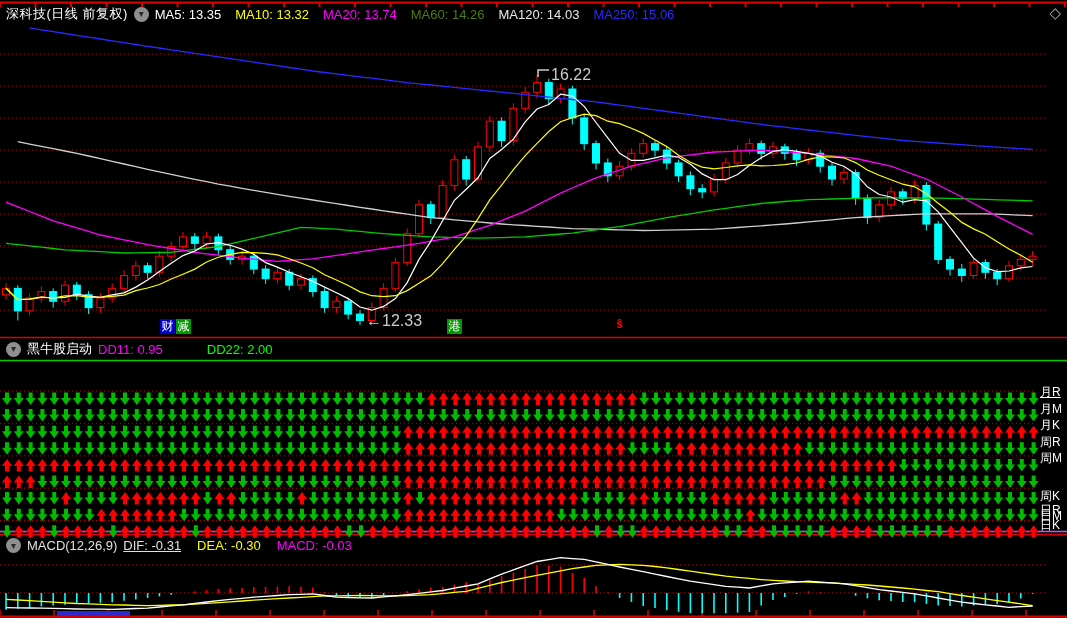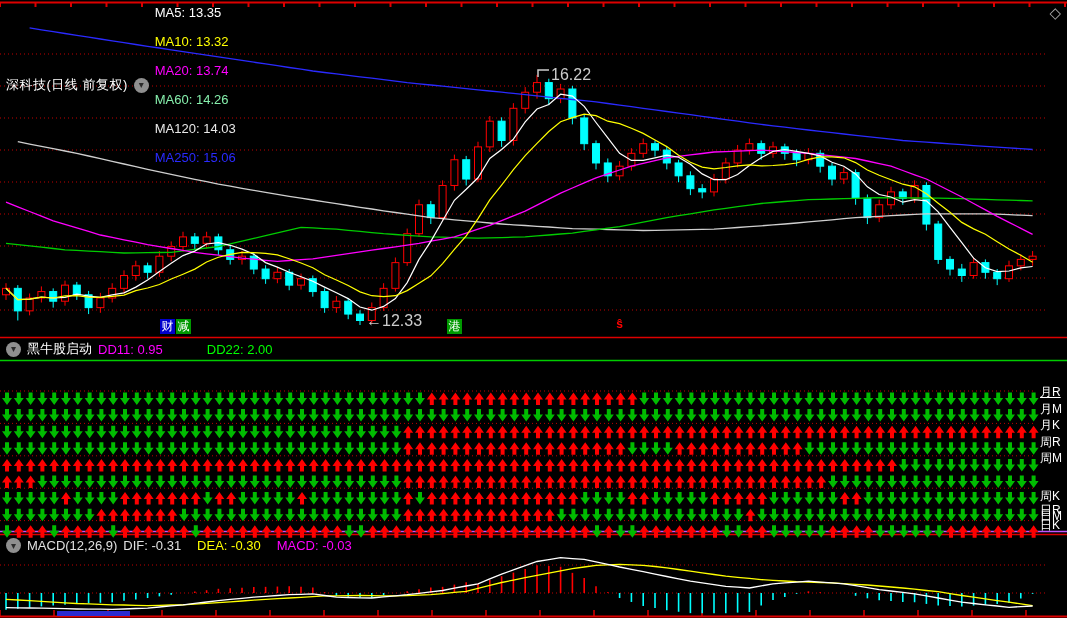--- a/index.html
+++ b/index.html
@@ -1169,25 +1169,25 @@
         <path d="M6.0,599.3L17.8,600.0L29.6,600.7L41.4,601.4L53.2,602.1L65.0,602.8L76.8,603.5L88.6,603.9L100.4,604.3L112.2,604.8L124.0,605.0L135.8,605.3L147.6,605.6L159.4,605.3L171.2,605.0L183.0,604.8L194.8,604.1L206.6,603.4L218.4,602.7L230.2,601.8L242.0,601.0L253.8,600.1L265.6,599.4L277.4,598.7L289.2,598.0L301.0,597.3L312.8,596.6L324.6,595.9L336.4,595.8L348.2,595.7L360.0,595.5L371.8,595.7L383.6,595.8L395.4,595.9L407.2,595.5L419.0,595.1L430.8,594.7L442.6,593.6L454.4,592.4L466.2,591.3L478.0,588.4L489.8,585.4L501.6,582.5L513.4,580.1L525.2,577.7L537.0,575.4L548.8,573.1L560.6,570.9L572.4,568.6L584.2,567.0L596.0,565.3L607.8,564.9L619.6,564.4L631.4,564.9L643.2,565.3L655.0,566.5L666.8,567.8L678.6,569.5L690.4,571.2L702.2,572.8L714.0,574.5L725.8,576.2L737.6,577.3L749.4,578.4L761.2,579.6L773.0,580.3L784.8,581.0L796.6,581.7L808.4,582.1L820.2,582.5L832.0,582.9L843.8,583.6L855.6,584.3L867.4,585.0L879.2,586.0L891.0,587.0L902.8,588.0L914.6,589.2L926.4,590.5L938.2,591.7L950.0,593.6L961.8,595.5L973.6,597.2L985.4,598.9L997.2,600.6L1009.0,602.2L1020.8,603.9L1032.6,605.6" fill="none" stroke="#ffff00" stroke-width="1.3"></path>
         <path d="M6.0,607.7L17.8,607.8L29.6,608.0L41.4,608.1L53.2,608.4L65.0,608.7L76.8,609.0L88.6,609.1L100.4,609.2L112.2,609.4L124.0,609.0L135.8,608.5L147.6,608.1L159.4,607.0L171.2,605.9L183.0,604.8L194.8,603.4L206.6,602.0L218.4,600.6L230.2,599.4L242.0,598.3L253.8,597.2L265.6,596.4L277.4,595.5L289.2,594.7L301.0,594.3L312.8,593.8L324.6,595.5L336.4,597.2L348.2,597.5L360.0,597.8L371.8,598.0L383.6,596.9L395.4,595.8L407.2,594.7L419.0,593.3L430.8,591.9L442.6,590.5L454.4,588.2L466.2,586.0L478.0,583.8L489.8,578.9L501.6,574.1L513.4,569.9L525.2,565.7L537.0,561.5L548.8,559.6L560.6,557.7L572.4,558.6L584.2,559.4L596.0,561.9L607.8,564.4L619.6,567.0L631.4,569.3L643.2,571.7L655.0,574.1L666.8,576.5L678.6,578.9L690.4,581.2L702.2,582.9L714.0,584.6L725.8,586.3L737.6,587.1L749.4,588.0L761.2,585.9L773.0,583.8L784.8,582.9L796.6,582.1L808.4,581.2L820.2,582.1L832.0,582.9L843.8,583.8L855.6,585.7L867.4,587.7L879.2,589.6L891.0,591.0L902.8,592.4L914.6,593.8L926.4,595.9L938.2,598.0L950.0,600.1L961.8,602.2L973.6,603.5L985.4,604.8L997.2,606.0L1009.0,607.3L1020.8,606.6L1032.6,606.0" fill="none" stroke="#ffffff" stroke-width="1.3"></path>
       </g>
     </svg>
 
   <div class="hdr" style="left:6px;top:5px;">
     <span class="name" style="letter-spacing:0.5px;">深科技(日线 前复权)</span>
     <span class="chevbtn">
         <span>▾</span>
       </span>
-    <span id="ma-legend" style="display:flex;gap:14px;flex-direction:column;">
+    <span id="ma-legend" style="display:flex;gap:14px;">
         <span style="color: rgb(255, 255, 255);">MA5: 13.35</span>
         <span style="color: rgb(255, 255, 0);">MA10: 13.32</span>
         <span style="color: rgb(255, 0, 255);">MA20: 13.74</span>
-        <span style="color: #86efac;">MA60: 14.26</span>
+        <span style="color: #4d7c0f;">MA60: 14.26</span>
         <span style="color: rgb(232, 232, 232);">MA120: 14.03</span>
         <span style="color: rgb(42, 42, 255);">MA250: 15.06</span>
       </span>
   </div>
   <div class="diamond">◇</div>
 
   <div class="hdr" style="left:6px;top:340px;">
     <span class="chevbtn">
         <span>▾</span>
       </span>
@@ -1197,21 +1197,21 @@
         <span style="color: rgb(0, 255, 0); margin-left: 28px;">DD22: 2.00</span>
       </span>
   </div>
 
   <div class="hdr" style="left:6px;top:538px;">
     <span class="chevbtn">
         <span>▾</span>
       </span>
     <span class="name" style="color:#e0e0e0;">MACD(12,26,9)</span>
     <span id="macd-fields" style="display:flex;gap:16px;">
-        <span style="color: rgb(224, 224, 224);">DIF: -0.31</span>
+        <span style="color: rgb(224, 224, 224); text-decoration: underline;">DIF: -0.31</span>
         <span style="color: rgb(255, 255, 0);">DEA: -0.30</span>
         <span style="color: rgb(255, 0, 255);">MACD: -0.03</span>
       </span>
   </div>
 
   <div class="ann" style="left:551px;top:66px;">16.22</div>
   <div class="ann" style="left:366px;top:312px;">←12.33</div>
 
   <div id="overlays">
       <div class="mk" style="left: 160px; top: 319px; color: rgb(255, 255, 255); background: rgb(0, 0, 204);">财</div>

